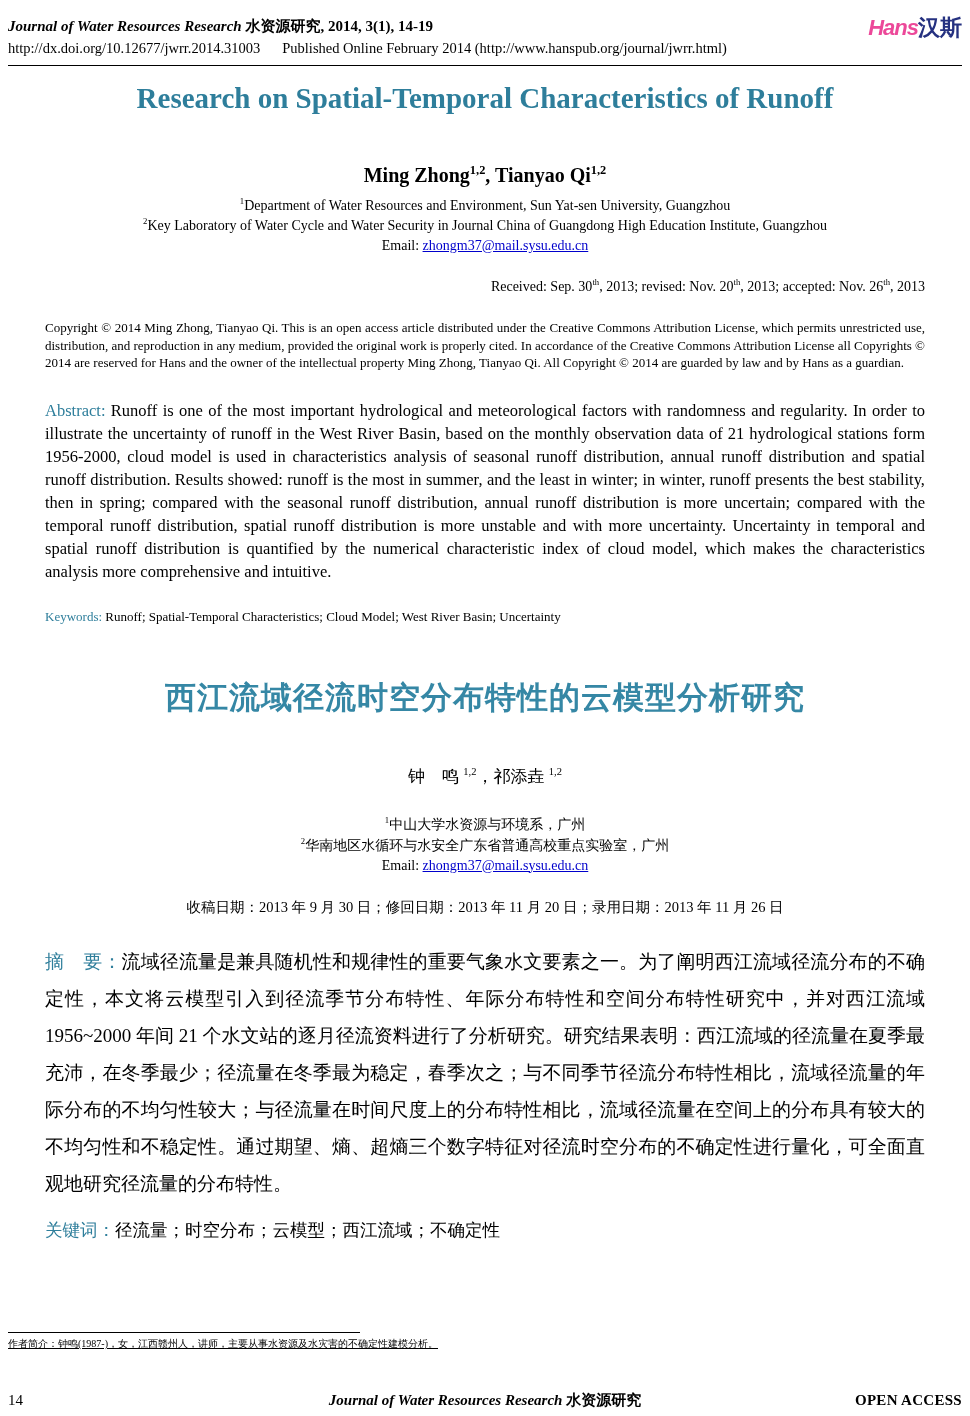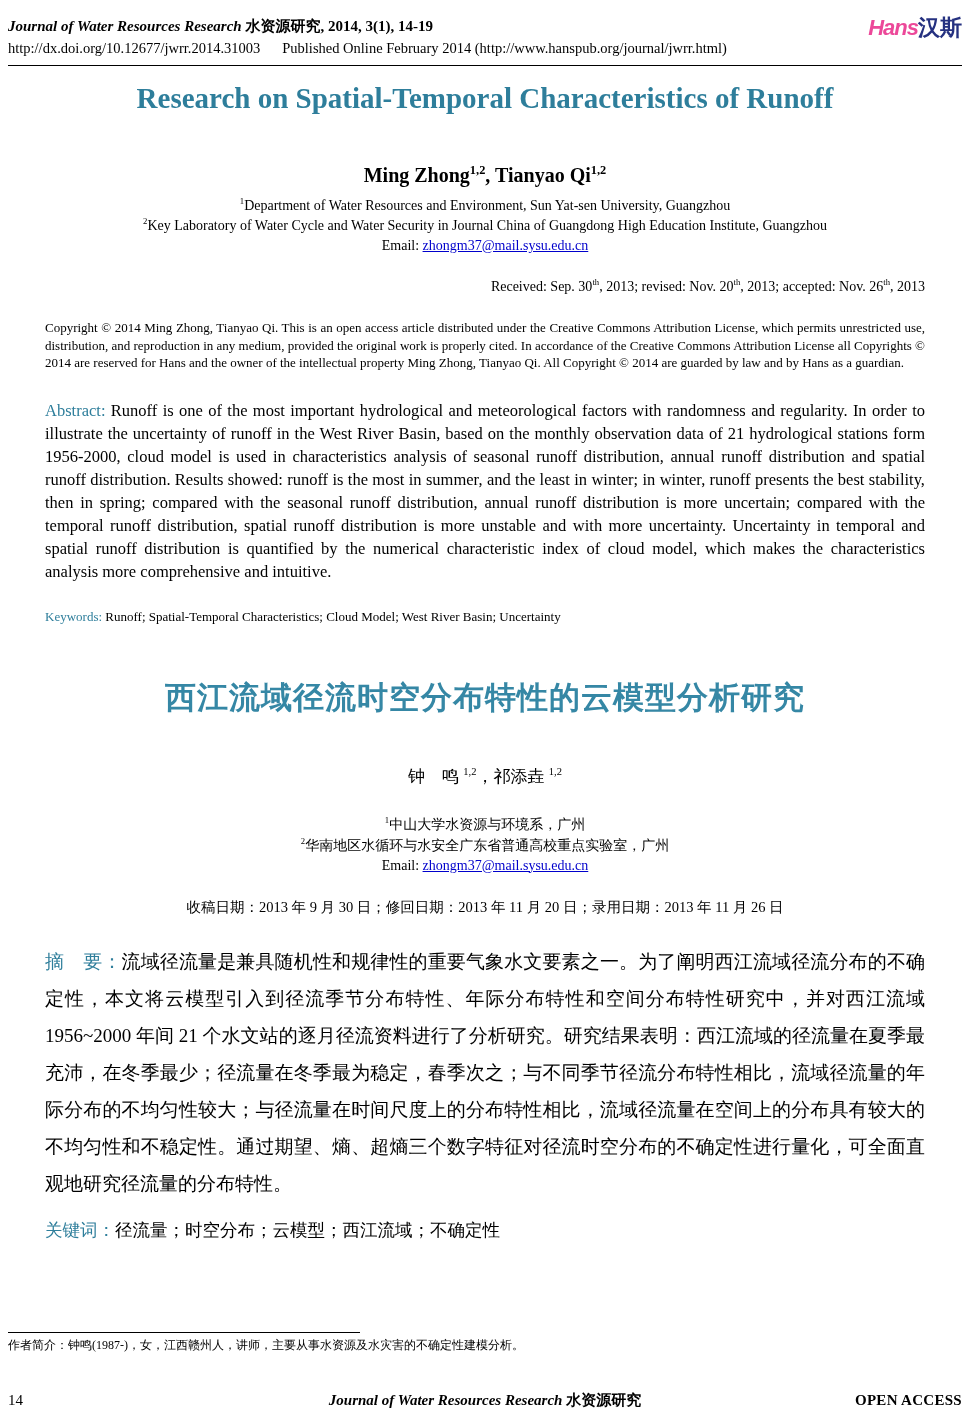--- a/index.html
+++ b/index.html
@@ -46,21 +46,21 @@
     font-family:"Liberation Sans",sans-serif;letter-spacing:1px;
   }
   .cjk-authors{margin-top:46px;text-align:center;font-size:17px;}
   .cjk-affils{margin-top:26px;text-align:center;font-size:14px;line-height:1.45;}
   .cjk-dates{margin-top:22px;text-align:center;font-size:14.5px;}
   .cjk-abstract{margin-top:26px;font-size:19px;line-height:37px;text-align:justify;}
   .cjk-keywords{margin-top:16px;font-size:17.5px;}
   
   .footnote{position:absolute;left:8px;right:8px;top:1332px;}
   .footnote-rule{width:352px;border:none;border-top:1.3px solid #000;margin:0 0 4px 0;}
-  .footnote-text{font-size:12px;}
+  .footnote-text{font-size:10px;text-decoration:underline;}
   
   .footer{
     position:absolute;left:8px;right:8px;bottom:6px;
     display:grid;grid-template-columns:1fr auto 1fr;align-items:baseline;
     font-size:15px;
   }
   .footer .page-num{justify-self:start;}
   .footer .fjournal{justify-self:center;font-weight:bold;}
   .footer .fjournal .fj-en{font-style:italic;}
   .footer .open-access{justify-self:end;font-weight:bold;letter-spacing:0.3px;}

